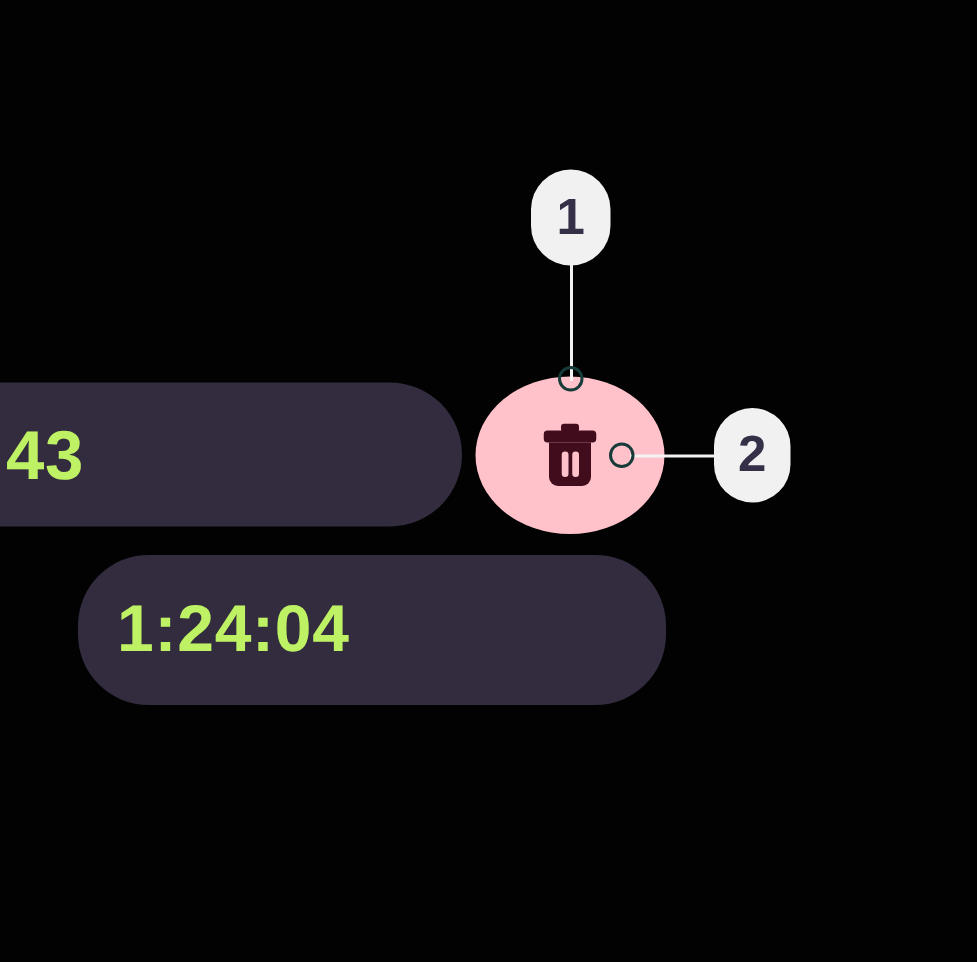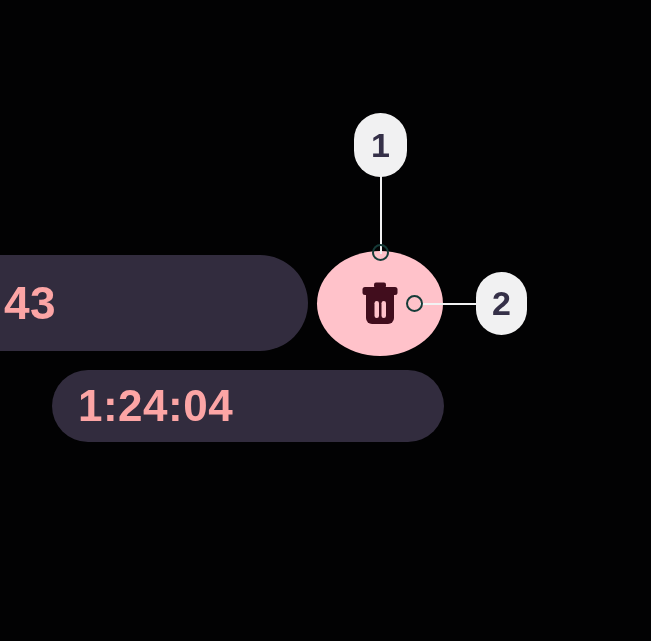--- a/index.html
+++ b/index.html
@@ -25,41 +25,41 @@
 
   
   .pill {
     position: absolute;
     background: #322c3e;
     display: flex;
     align-items: center;
     box-sizing: border-box;
   }
   .pill-label {
-    color: #fca5a5;
+    color: #bef264;
     font-weight: 700;
     letter-spacing: 0.5px;
     white-space: nowrap;
   }
 
   #pill-count {
     left: -84px;
     top: 255px;
     width: 392px;
     height: 96px;
     border-radius: 48px;
     padding-left: 88px;
   }
   #pill-count .pill-label { font-size: 46px; }
 
   #pill-duration {
     left: 52px;
     top: 370px;
     width: 392px;
-    height: 72px;
+    height: 100px;
     border-radius: 47px;
     padding-left: 26px;
   }
   #pill-duration .pill-label { font-size: 44px; }
 
   
   #delete-blob {
     position: absolute;
     left: 317px;
     top: 251px;

